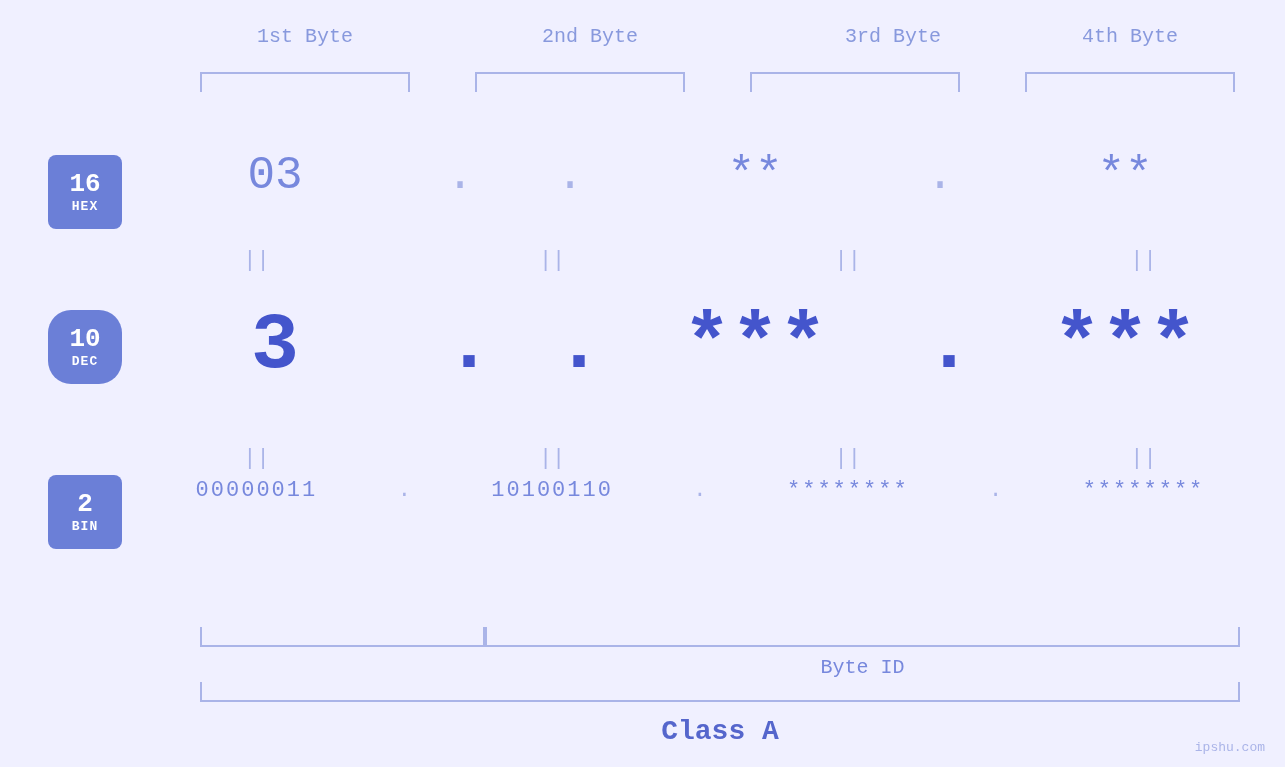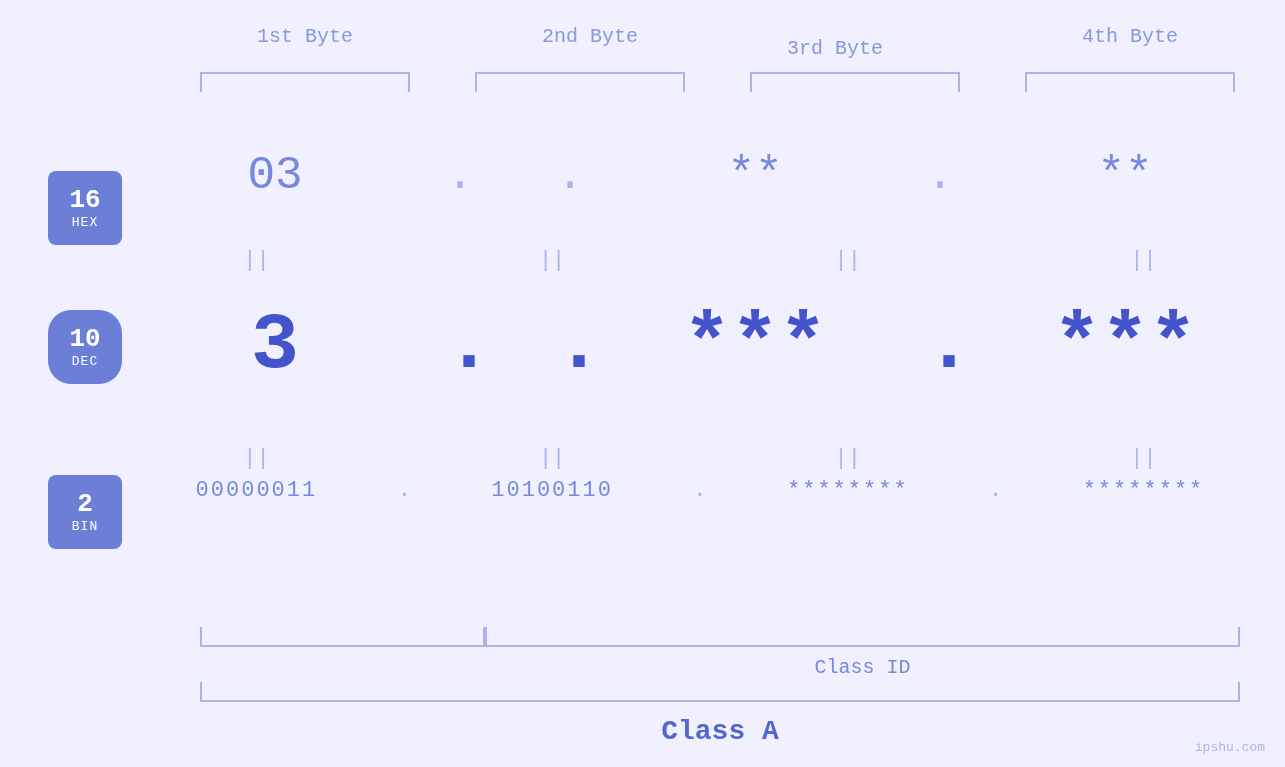--- a/index.html
+++ b/index.html
@@ -33,39 +33,39 @@
       justify-content: center;
       color: white;
     }
     .badge-number {
       font-size: 26px;
       font-weight: bold;
       line-height: 1.1;
     }
     .badge-label {
       font-size: 13px;
-      font-weight: normal;
+      font-weight: bold;
       letter-spacing: 1px;
     }
 
-    .badge-hex { top: 171px; }
+    .badge-hex { top: 155px; }
     .badge-dec { top: 310px; border-radius: 23px; }
     .badge-bin { top: 475px; }
 
     
     .col-header {
       position: absolute;
       top: 25px;
       font-size: 20px;
       color: #8899dd;
       text-align: center;
     }
     .col1-header { left: 200px; width: 210px; }
     .col2-header { left: 485px; width: 210px; }
-    .col3-header { left: 730px; width: 210px; margin-top: 12px; }
+    .col3-header { left: 788px; width: 210px; }
     .col4-header { left: 1025px; width: 210px; }
 
     
     .bracket {
       position: absolute;
       border: 2px solid #aab4e8;
       border-bottom: none;
       top: 72px;
     }
     .col1-bracket { left: 200px; width: 210px; height: 20px; }
@@ -310,21 +310,21 @@
     <span class="bin-value">10100110</span>
     <span class="dot-bin">.</span>
     <span class="bin-value">********</span>
     <span class="dot-bin">.</span>
     <span class="bin-value">********</span>
   </div>
 
   <div class="bottom-bracket-net"></div>
   <div class="bottom-bracket-host"></div>
 
-  <div class="host-id-label">Class ID</div>
+  <div class="host-id-label">Byte ID</div>
 
   <div class="bottom-bracket-class"></div>
 
   <div class="class-a-label">Class A</div>
 
   <div class="watermark">ipshu.com</div>
 
 </div>
 
 </body></html>

